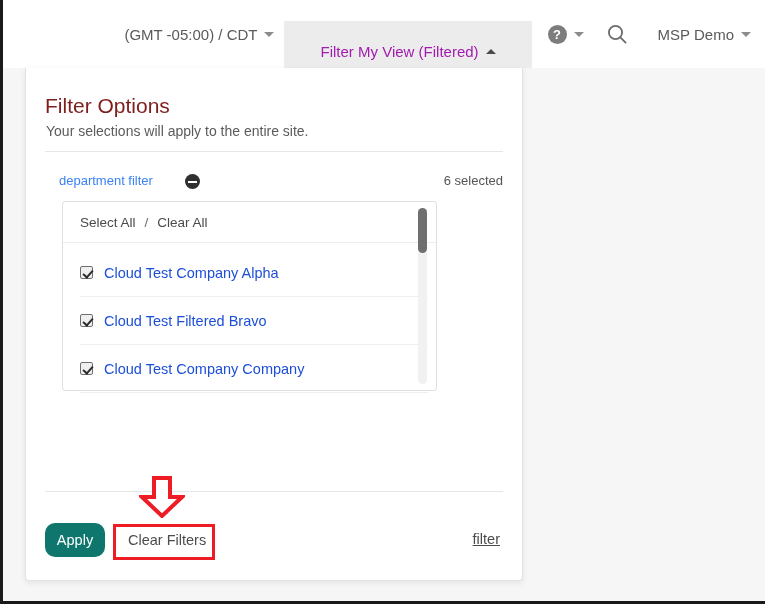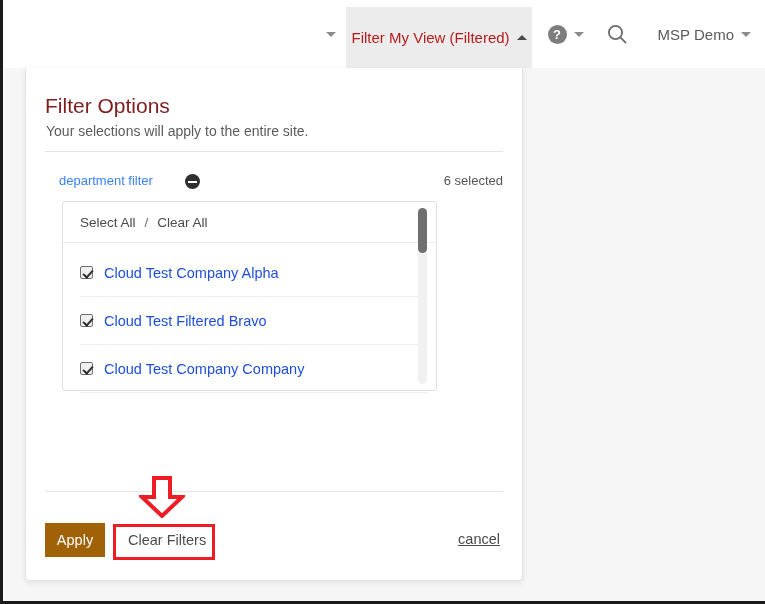--- a/index.html
+++ b/index.html
@@ -49,24 +49,24 @@
     align-items: center;
     height: 68px;
     padding: 0 14px;
     color: #5a5a5a;
     font-size: 15px;
     white-space: nowrap;
   }
   .tb-item.tz { padding-right: 10px; }
   .tb-item.active-tab {
     background: #ececec;
-    color: #b91c1c;
-    padding: 0 5px;
+    color: #a21caf;
+    padding: 0 36px;
     height: 61px;
-    margin-top: 7px;
+    margin-top: 21px;
     align-self: flex-start;
   }
   .caret-down {
     display: inline-block;
     width: 0; height: 0;
     margin-left: 7px;
     border-left: 5px solid transparent;
     border-right: 5px solid transparent;
     border-top: 5px solid #8d8d8d;
   }
@@ -273,24 +273,24 @@
     background: #e6e6e6;
   }
 
   
   .btn-apply {
     position: absolute;
     left: 19px;
     top: 455px;
     width: 60px;
     height: 34px;
-    background: #a16207;
+    background: #0f766e;
     color: #ffffff;
     border: none;
-    border-radius: 0;
+    border-radius: 10px;
     font-size: 14.5px;
     font-family: "Liberation Sans", sans-serif;
     cursor: pointer;
   }
   .btn-clear {
     position: absolute;
     left: 92px;
     top: 455px;
     height: 34px;
     display: flex;
@@ -335,20 +335,21 @@
 </style>
 </head>
 <body>
 
 <div id="app">
 
   <div class="topbar">
     <div class="topbar-right">
 
       <div class="tb-item tz">
+        <span>(GMT -05:00) / CDT</span>
         <span class="caret-down"></span>
       </div>
 
       <div class="tb-item active-tab">
         <span>Filter My View (Filtered)</span>
         <span class="caret-up"></span>
       </div>
 
       <div class="tb-item help-wrap">
         <span class="help-icon">?</span>
@@ -423,21 +424,21 @@
       <div class="sb-track">
         <div class="sb-thumb"></div>
       </div>
 
     </div>
 
     <div class="hr-bottom"></div>
 
     <button class="btn-apply">Apply</button>
     <button class="btn-clear">Clear Filters</button>
-    <span class="cancel-link">cancel</span>
+    <span class="cancel-link">filter</span>
 
   </div>
 
   <div class="anno-arrow">
     <svg width="46" height="42" viewBox="0 0 46 42">
       <polygon points="15,2 31,2 31,21 43,21 23,40 3,21 15,21" fill="#ffffff" stroke="#ee1c25" stroke-width="4" stroke-linejoin="miter"></polygon>
     </svg>
   </div>
   <div class="anno-box"></div>
 

